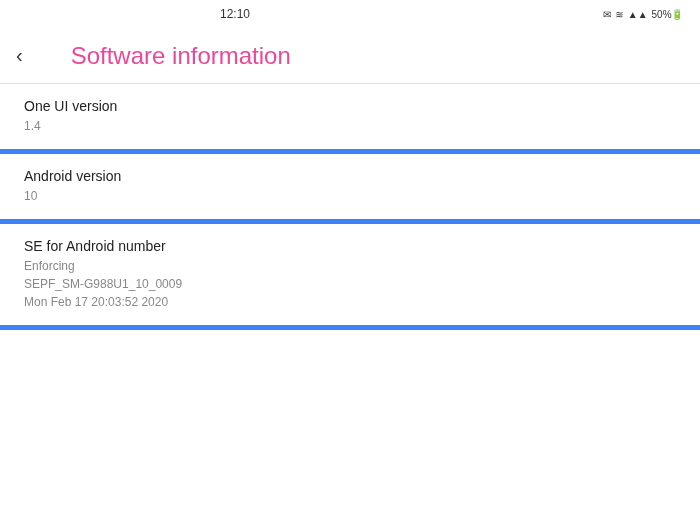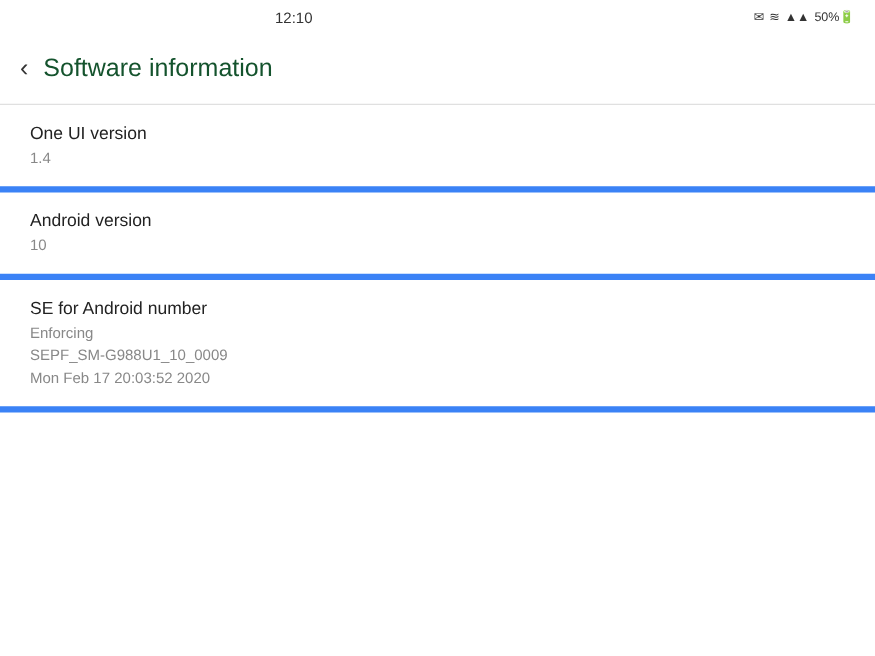--- a/index.html
+++ b/index.html
@@ -1,15 +1,15 @@
 <!DOCTYPE html>
 <html><head>
   <meta charset="utf-8">
   <style>
-    * { margin: 0; padding: 0; box-sizing: border-box; }
+    * { margin: 0; padding: 0; box-sizing: border-box; gap: 36px; }
     body {
       width: 700px;
       height: 525px;
       background: #f5f5f5;
       font-family: 'Segoe UI', Arial, sans-serif;
       overflow: hidden;
       position: relative;
     }
 
     
@@ -44,23 +44,23 @@
       padding: 0 16px;
       border-bottom: 1px solid #e0e0e0;
     }
     .back-arrow {
       font-size: 20px;
       color: #333;
       margin-right: 12px;
       cursor: pointer;
     }
     .header-title {
-      font-size: 20px;
+      font-size: 24px;
       font-weight: 400;
-      color: #14532d;
+      color: #ec4899;
     }
 
     
     .content {
       background: #ffffff;
       overflow-y: auto;
       height: calc(525px - 84px);
     }
 
     .info-item {

